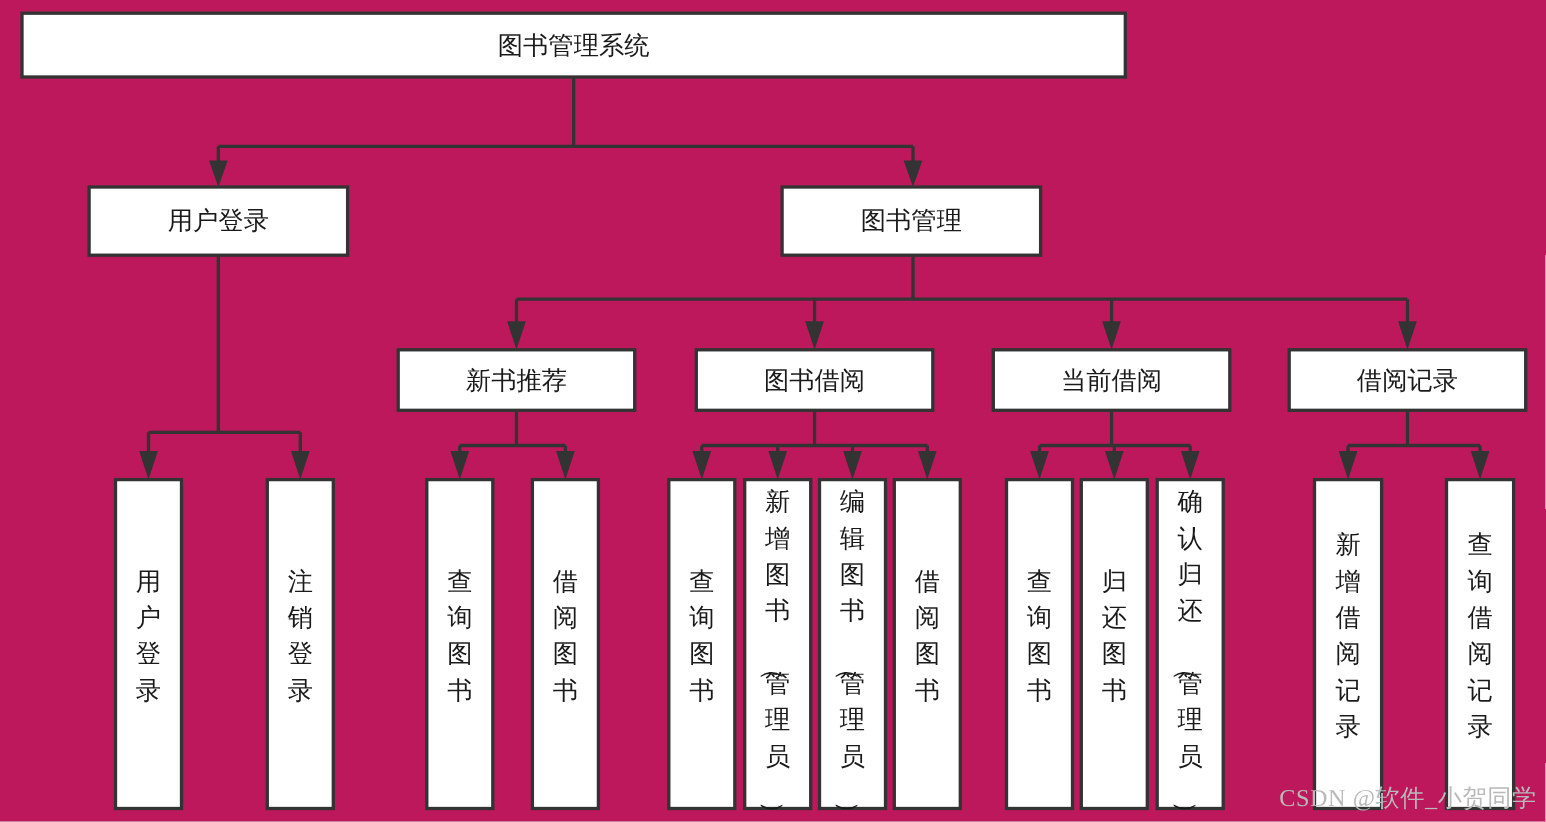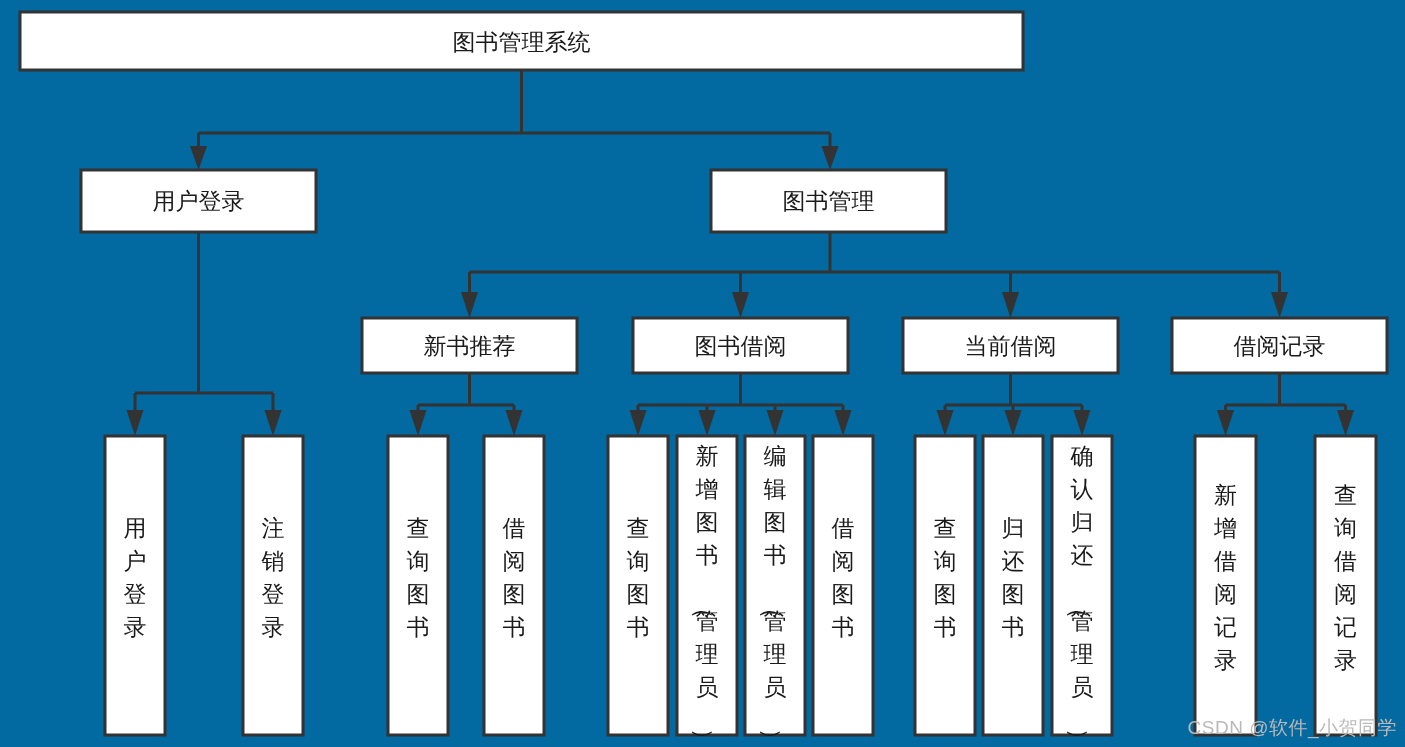--- a/index.html
+++ b/index.html
@@ -8,21 +8,21 @@
     padding: 0;
     background: #ffffff;
   }
   body {
     font-family: "DejaVu Sans", "Liberation Sans", sans-serif;
   }
   #diagram-root {
     position: relative;
     width: 1405px;
     height: 747px;
-    background: #0369a1;
+    background: #be185d;
     overflow: hidden;
   }
   svg.diagram-canvas {
     position: absolute;
     top: 0;
     left: 0;
     width: 1405px;
     height: 747px;
   }
   .node-box {
@@ -49,22 +49,22 @@
   .node-label-vertical {
     font-family: "DejaVu Sans", "Liberation Sans", sans-serif;
     font-size: 23px;
     fill: #1a1a1a;
     text-anchor: middle;
   }
   .watermark-text {
     position: absolute;
     right: 8px;
     bottom: 6px;
-    font-family: Liberation Sans, sans-serif;
-    font-size: 19px;
+    font-family: Liberation Serif, serif;
+    font-size: 22px;
     color: #b9b9b9;
     white-space: nowrap;
     letter-spacing: 0.5px;
     user-select: none;
   }
 </style>
 </head>
 <body>
 
 <div id="diagram-root">

